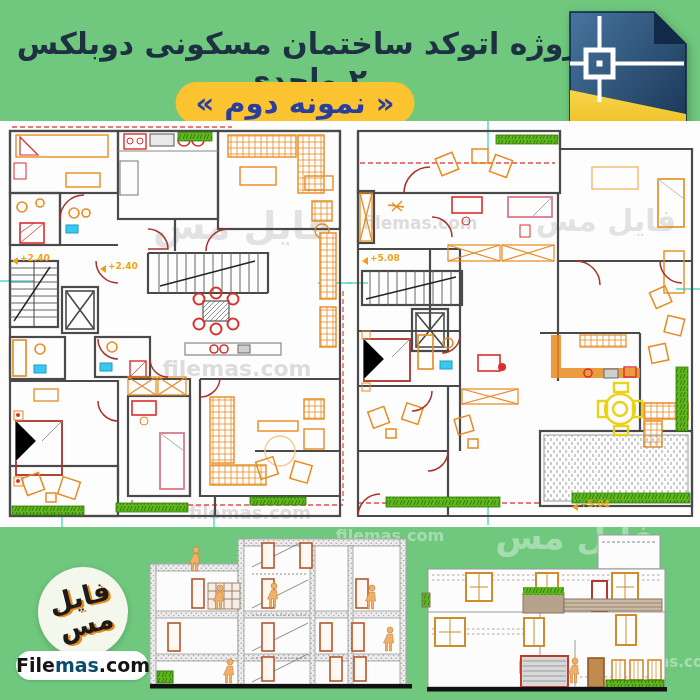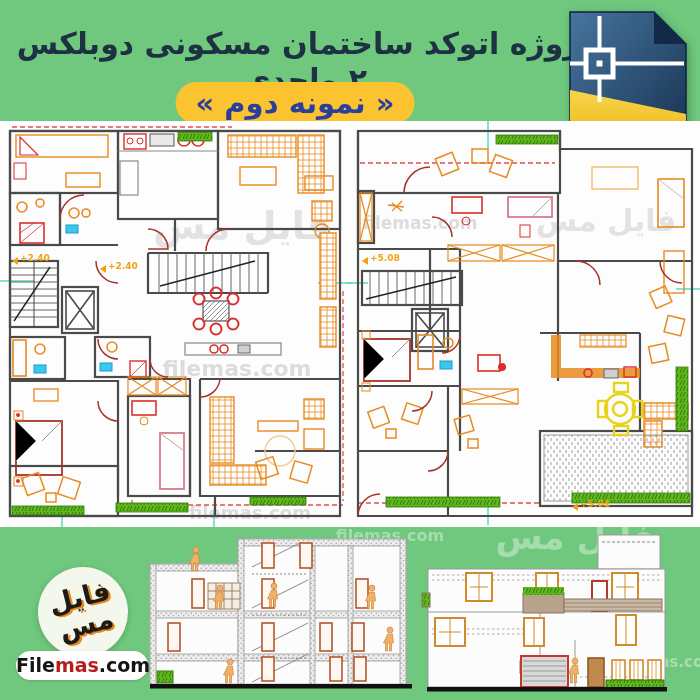--- a/index.html
+++ b/index.html
@@ -25,21 +25,21 @@
 
   
   .logo-circle{position:absolute;left:38px;top:567px;width:90px;height:90px;border-radius:50%;
                background:#f4f8ec;box-shadow:0 2px 6px rgba(0,0,0,.18);}
   .callig{position:absolute;left:0;top:16px;width:90px;text-align:center;direction:rtl;
           font-size:27px;font-weight:bold;color:#1b1b1b;transform:rotate(-14deg);
           text-shadow:2px 2px 0 #e8891c;line-height:1.05;}
   .logo-pill{position:absolute;left:16px;top:651px;width:132px;height:29px;background:#ffffff;
              border-radius:15px;text-align:center;line-height:29px;font-size:19px;font-weight:bold;
              color:#141414;box-shadow:0 1px 3px rgba(0,0,0,.15);white-space:nowrap;}
-  .logo-pill .accent{color:#b91c1c;}
+  .logo-pill .accent{color:#0c4a6e;}
 
   
   text{font-family:"DejaVu Sans",sans-serif;}
   .marker{fill:#f0a20e;font-size:9px;font-weight:bold;}
   .wm-fa{fill:#e2e2e2;font-weight:bold;}
   .wm-en{fill:#dcdcdc;font-weight:bold;}
   .wm-footer{fill:#ffffff;opacity:.38;font-weight:bold;}
 </style>
 </head>
 <body>

